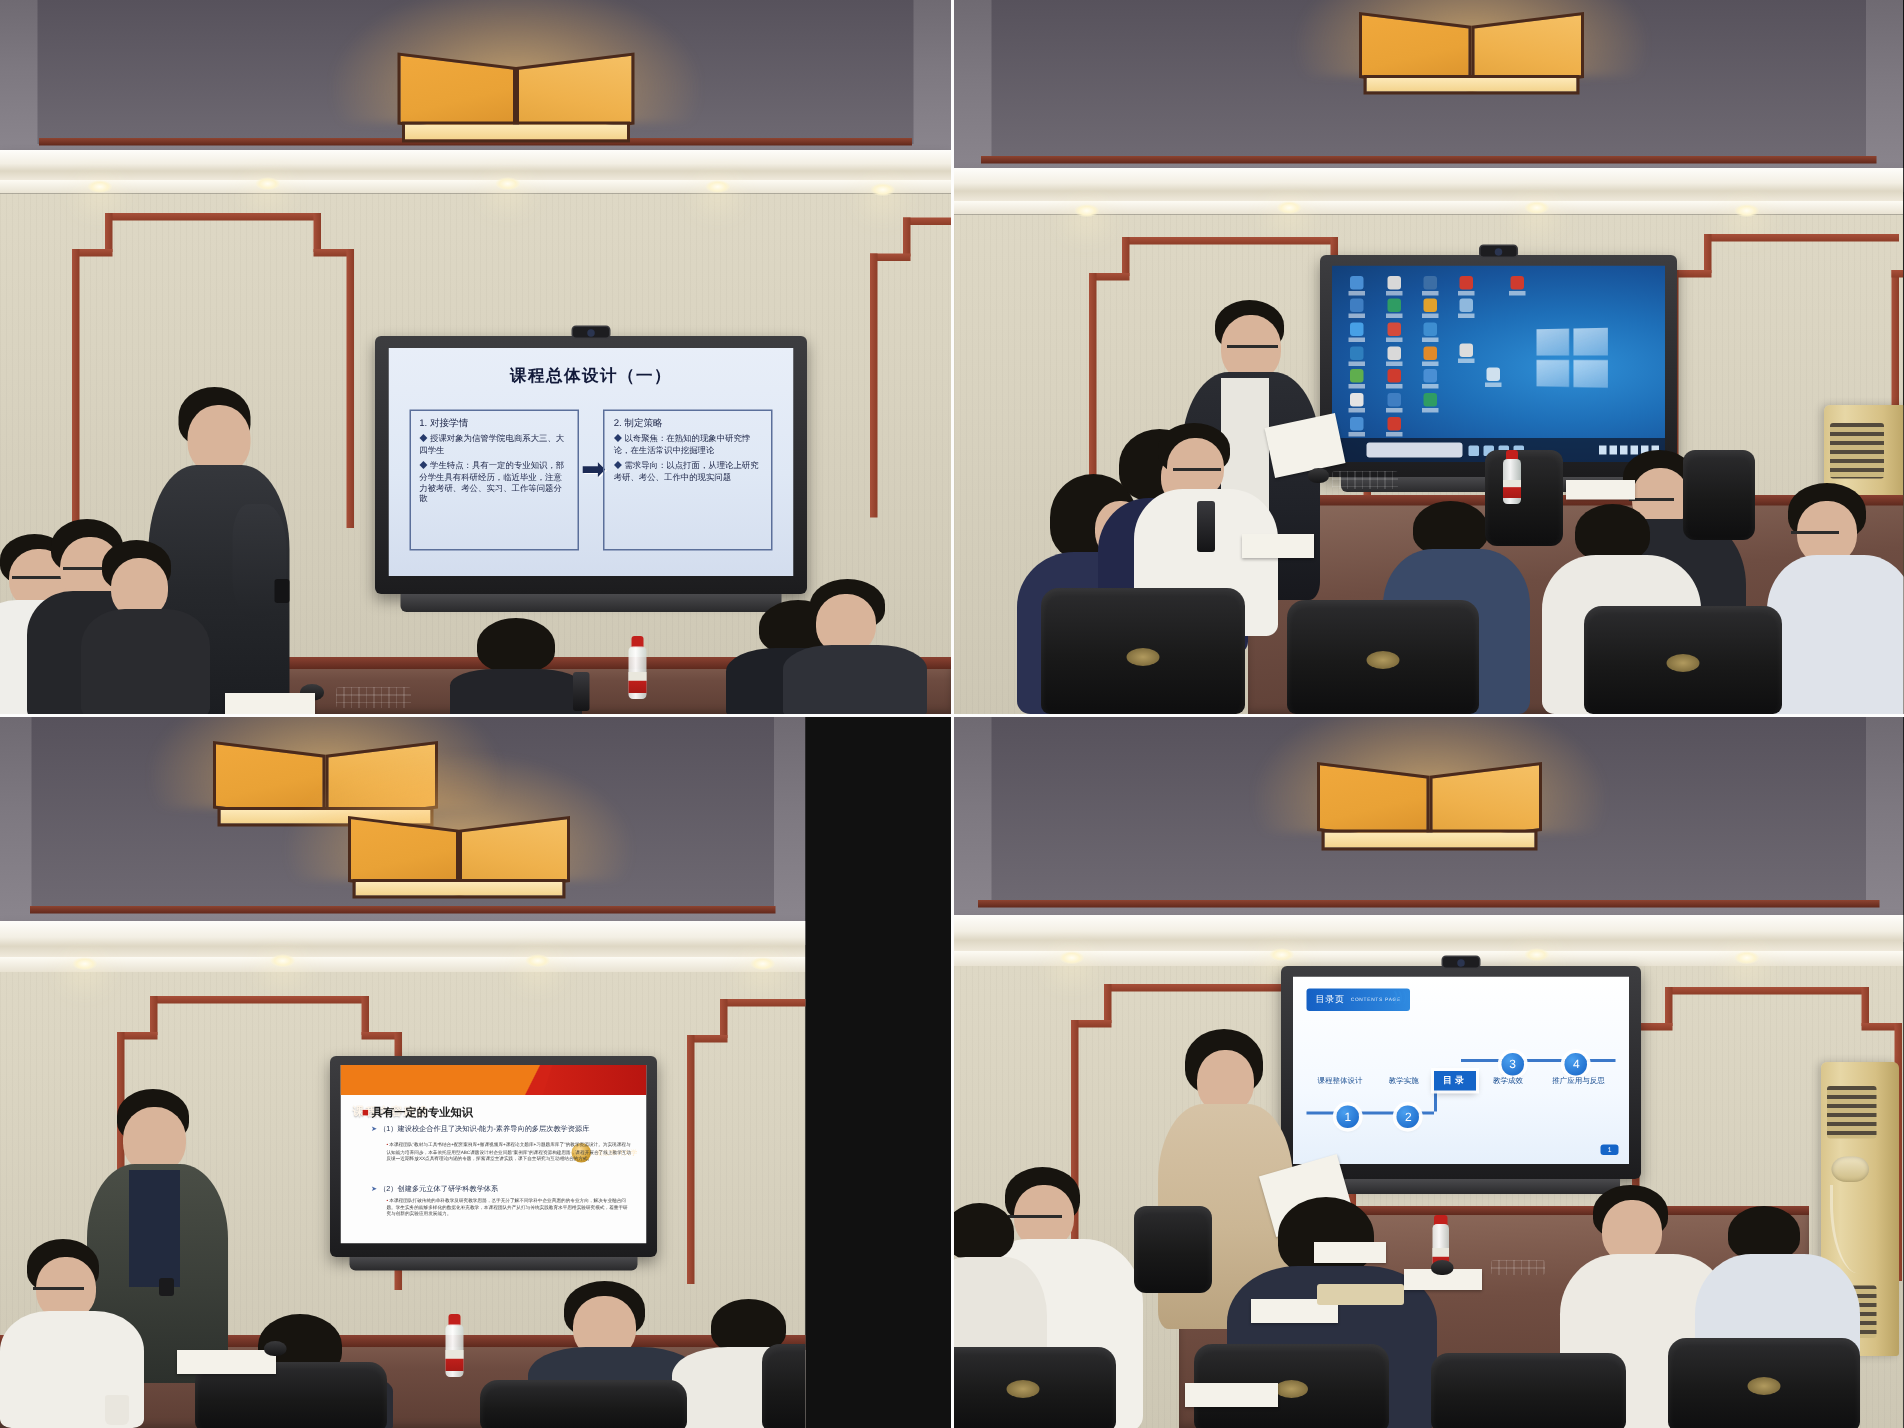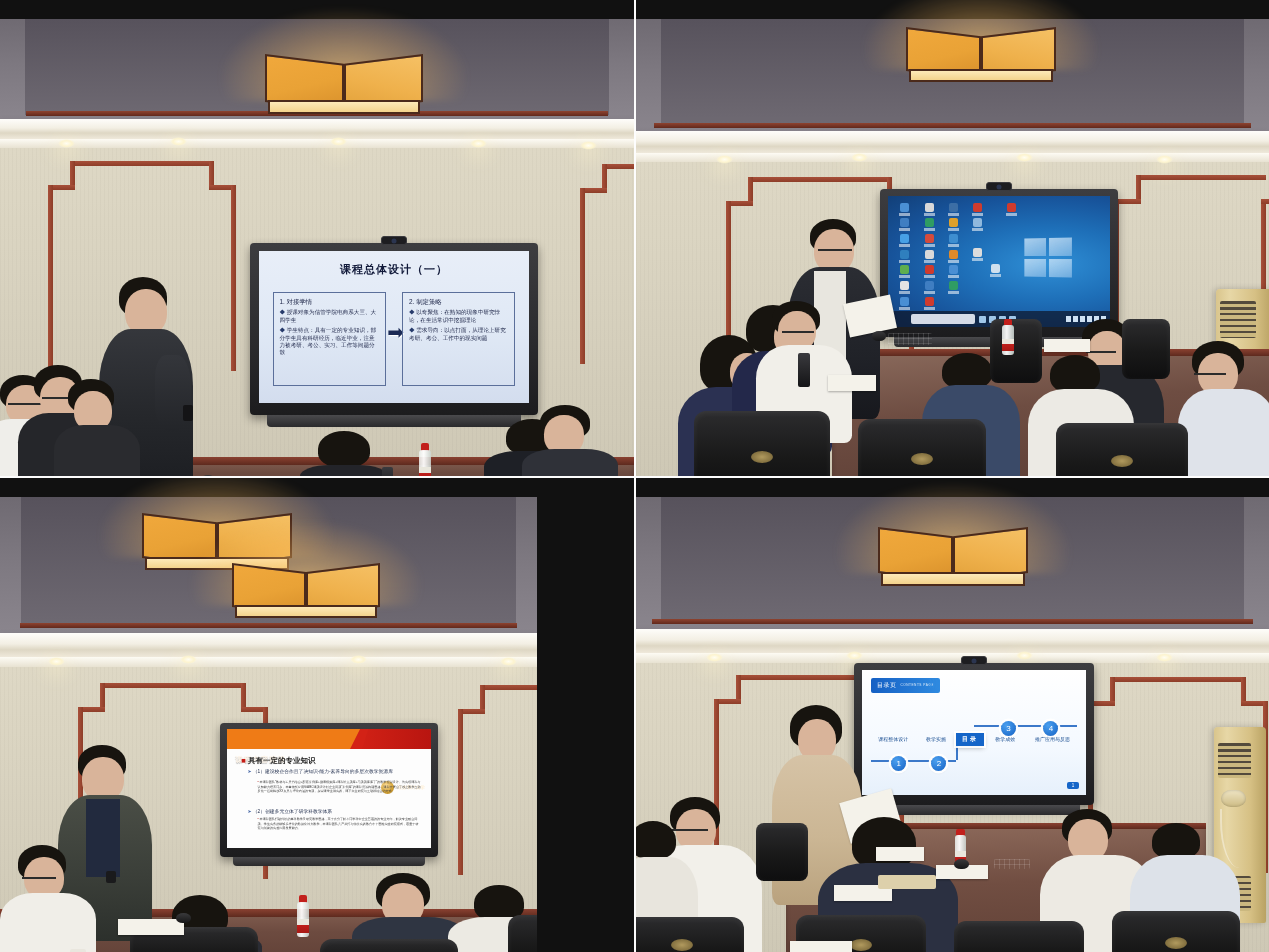--- a/index.html
+++ b/index.html
@@ -20,21 +20,21 @@
   }
   #q-tl { left: 0;   top: 0;   width: 634px; height: 476px; }
   #q-tr { left: 636px; top: 0; width: 633px; height: 476px; }
   #q-bl { left: 0;   top: 478px; width: 537px; height: 474px; }
   #q-br { left: 636px; top: 478px; width: 633px; height: 474px; }
 
   .gutter-v { position:absolute; left:634px; top:0; width:2px; height:952px; background:#fdfdfd; z-index:60;}
   .gutter-h { position:absolute; left:0; top:476px; width:1269px; height:2px; background:#fdfdfd; z-index:60;}
 
   
-  .room { position:absolute; inset:0;margin-top:19px; }
+  .room { position:absolute; inset:0; }
   .ceiling {
     position:absolute; left:0; top:0; width:100%;
     background: linear-gradient(180deg,#6f6a72 0%, #7d7880 40%, #8d8890 100%);
   }
   .ceiling-inner {
     position:absolute; left:4%; right:4%; top:0;
     background: linear-gradient(180deg,#57525c 0%, #6e6972 100%);
   }
   .trim-wood {
     position:absolute; height:5px;

